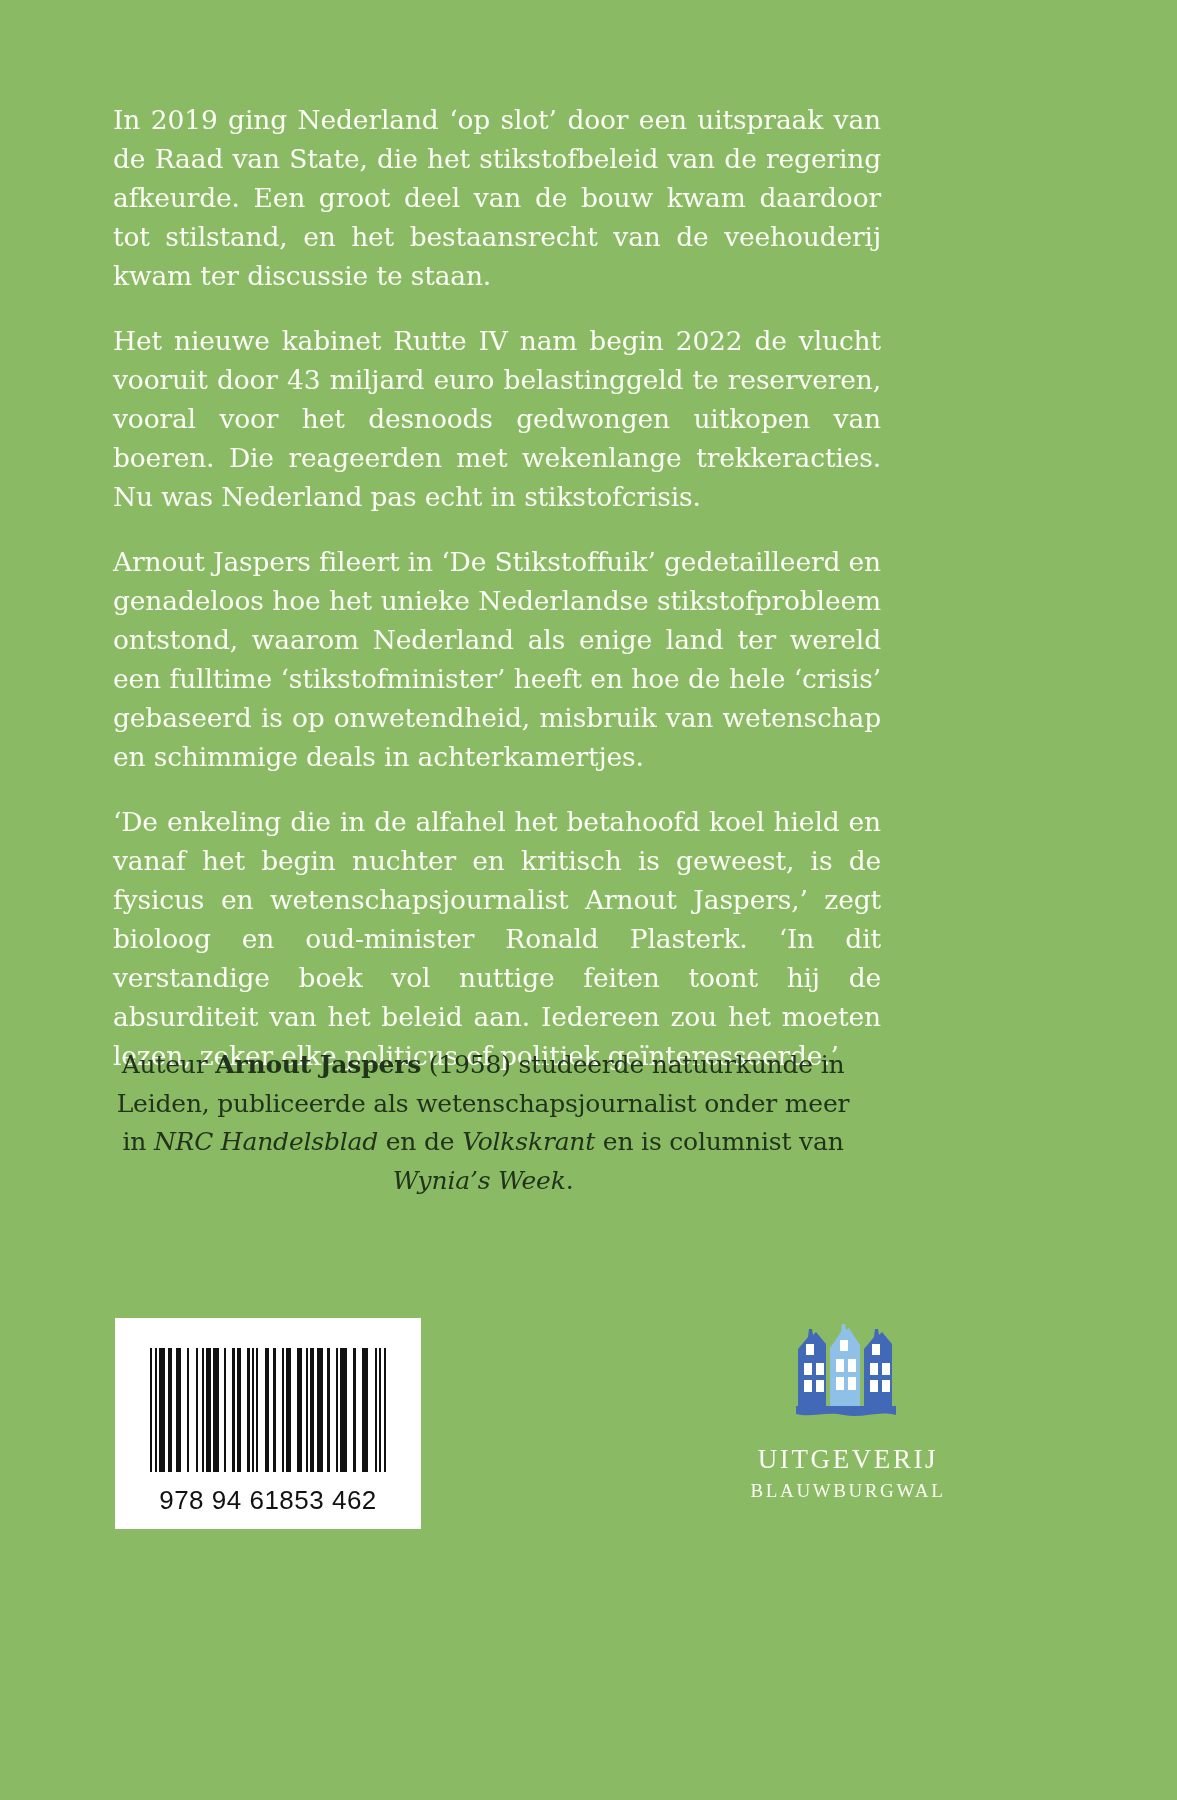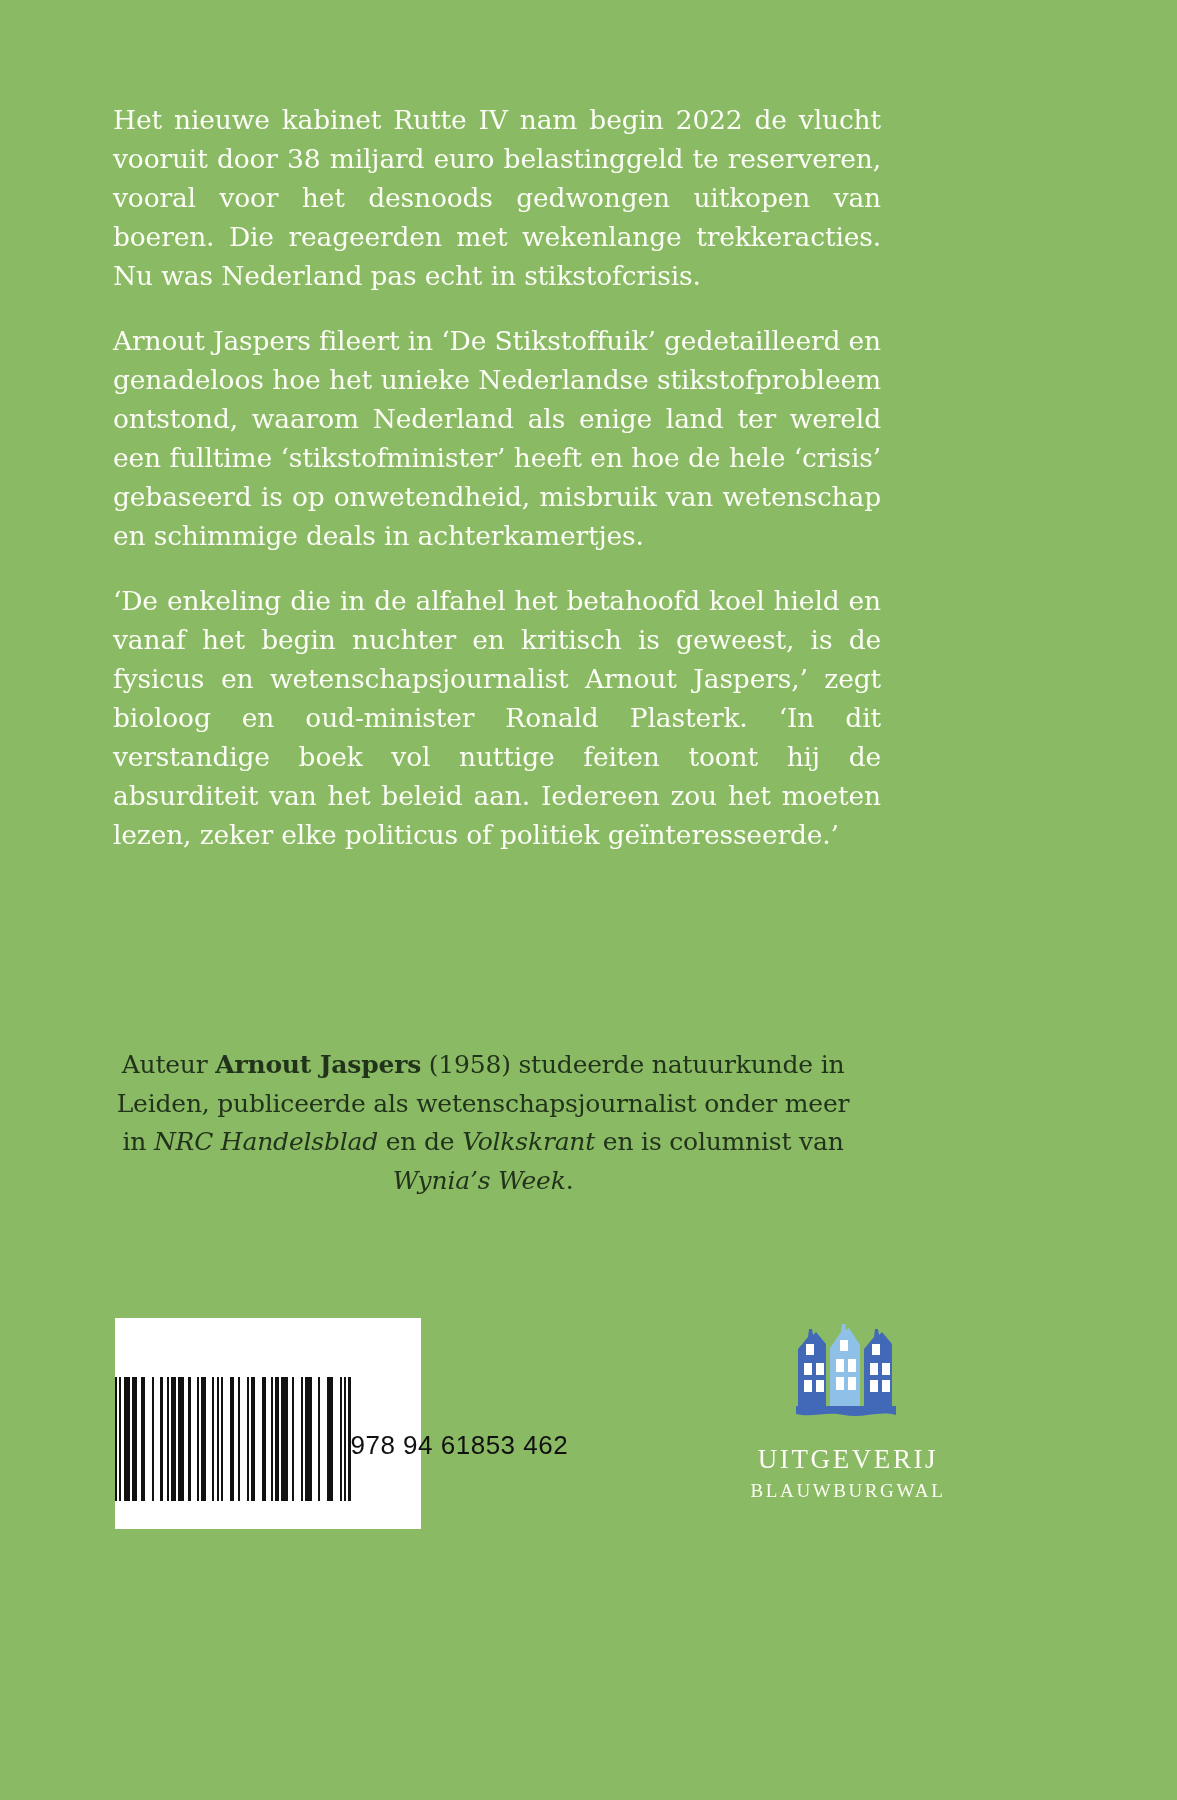--- a/index.html
+++ b/index.html
@@ -61,21 +61,21 @@
 
   
   .barcode-box {
     position: absolute;
     left: 115px;
     top: 1318px;
     width: 306px;
     height: 211px;
     background: #ffffff;
     display: flex;
-    flex-direction: row;
+    flex-direction: column;
     align-items: center;
     justify-content: flex-start;
     box-sizing: border-box;
     padding-top: 30px;
   }
   .bars {
     width: 236px;
     height: 124px;
     display: flex;
     align-items: stretch;
@@ -118,21 +118,22 @@
   }
   .pub-line1 { font-size: 27px; }
   .pub-line2 { font-size: 19px; }
 </style>
 </head>
 <body>
 
 <div class="cover">
 
   <div class="blurb">
-    <p>Het nieuwe kabinet Rutte IV nam begin 2022 de vlucht vooruit door 38 miljard euro belastinggeld te reserveren, vooral voor het desnoods gedwongen uitkopen van boeren. Die reageerden met wekenlange trekkeracties. Nu was Nederland pas  echt in stikstofcrisis.</p>
+    <p>In 2019 ging Nederland ‘op slot’ door een uitspraak van de Raad van State, die het stikstofbeleid van de regering afkeurde. Een groot deel van de bouw kwam daardoor tot stilstand, en het bestaansrecht van de veehouderij kwam ter discussie te staan.</p>
+    <p>Het nieuwe kabinet Rutte IV nam begin 2022 de vlucht vooruit door 43 miljard euro belastinggeld te reserveren, vooral voor het desnoods gedwongen uitkopen van boeren. Die reageerden met wekenlange trekkeracties. Nu was Nederland pas  echt in stikstofcrisis.</p>
     <p>Arnout Jaspers fileert in ‘De Stikstoffuik’ gedetailleerd en genadeloos hoe het unieke Nederlandse stikstofprobleem ontstond, waarom Nederland als enige land ter wereld een fulltime ‘stikstofminister’ heeft en hoe de hele ‘crisis’ gebaseerd is op onwetendheid, misbruik van wetenschap en schimmige deals  in achterkamertjes.</p>
     <p>‘De enkeling die in de alfahel het betahoofd koel hield en vanaf het begin nuchter en kritisch is geweest, is de fysicus en wetenschapsjournalist Arnout Jaspers,’ zegt bioloog en oud-minister Ronald Plasterk. ‘In dit verstandige boek vol nuttige feiten toont hij de absurditeit van het beleid aan. Iedereen zou het moeten lezen, zeker elke politicus of politiek geïnteresseerde.’</p>
   </div>
 
   <div class="bio">
     <span>Auteur </span><b>Arnout Jaspers</b><span> (1958) studeerde natuurkunde in Leiden, publiceerde als wetenschapsjournalist onder meer in </span><i>NRC Handelsblad</i><span> en de </span><i>Volkskrant</i><span> en is columnist van </span><i>Wynia’s Week</i><span>.</span>
   </div>
 
   <div class="barcode-box">
     <div class="bars" id="bars">

